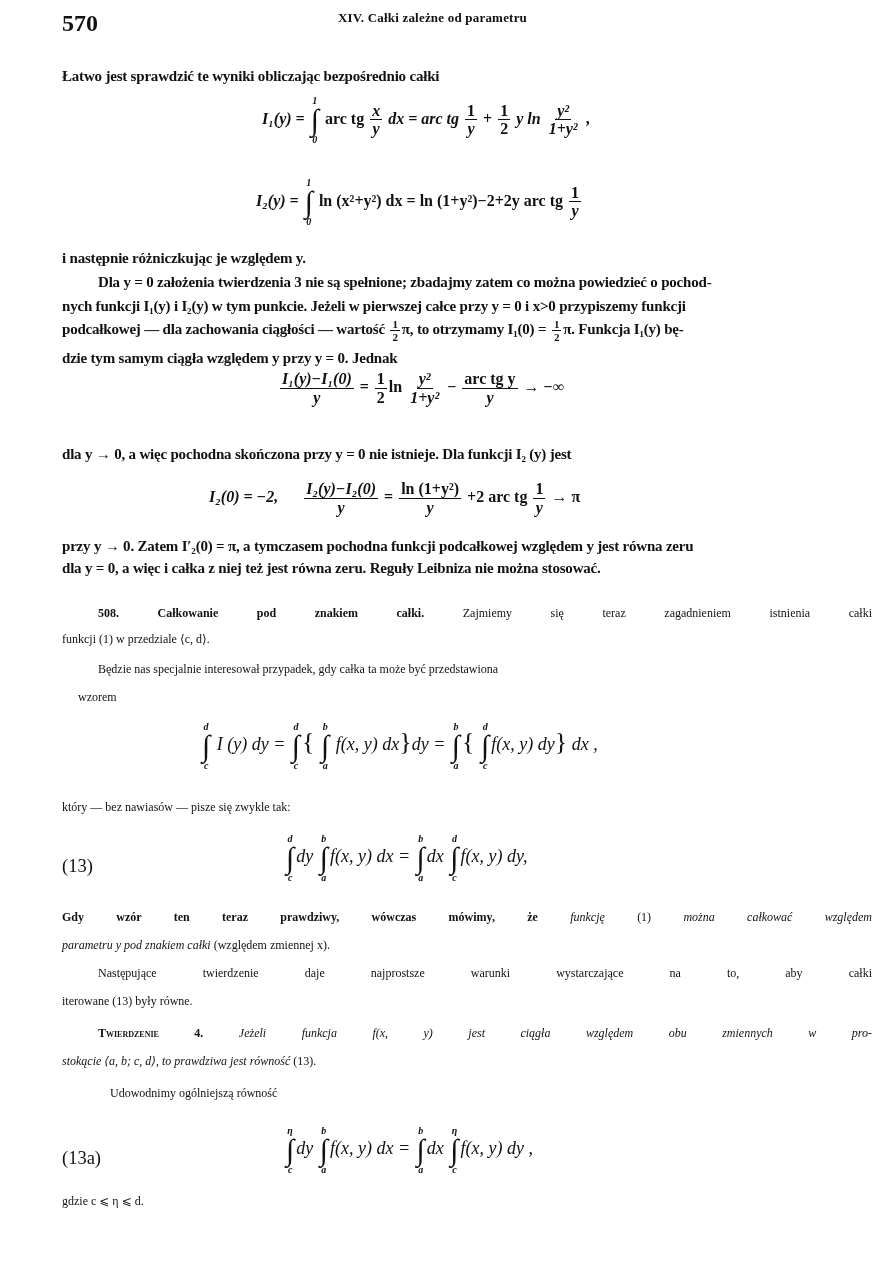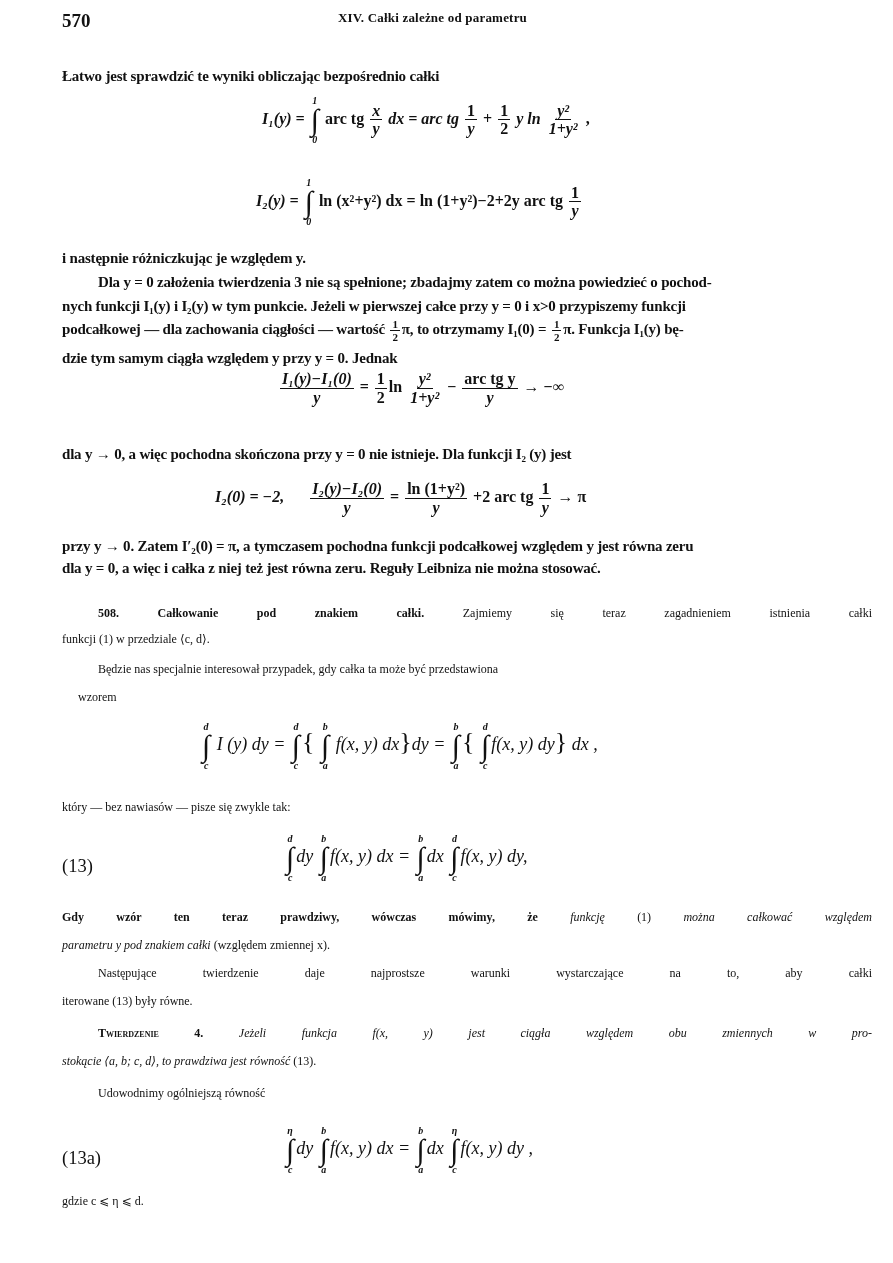--- a/index.html
+++ b/index.html
@@ -2,21 +2,21 @@
 <html><head>
   <meta charset="utf-8">
   <style>
     html, body { margin: 0; padding: 0; background: #ffffff; }
     body {
       width: 893px; height: 1263px; position: relative; overflow: hidden;
       font-family: "Liberation Serif", "DejaVu Serif", serif;
       color: #111111;
     }
     .abs { position: absolute; white-space: nowrap; }
-    .header-num { left: 62px; top: 10px; font-size: 19px; font-weight: bold; }
+    .header-num { left: 62px; top: 10px; font-size: 24px; font-weight: bold; }
     .header-title { left: 338px; top: 10px; font-size: 13px; font-weight: bold; letter-spacing: 0.2px; }
     .small { font-size: 15px; font-weight: bold; letter-spacing: -0.2px; }
     .large { font-size: 12px; }
     .line { left: 62px; }
     .indent { left: 98px; }
     .just { text-align: justify; text-align-last: justify; width: 810px; display: block; }
     .just-ind { text-align: justify; text-align-last: justify; width: 774px; display: block; }
     i, .it { font-style: italic; }
     .math { font-family: "Liberation Serif", serif; font-weight: bold; font-size: 16px; }
     .mathL { font-family: "Liberation Serif", serif; font-size: 18px; }
@@ -116,21 +116,21 @@
   <span>−</span>
   <span class="frac">
       <span class="num">arc tg y</span>
       <span class="den it">y</span>
     </span>
   <span>→ −∞</span>
 </div>
 
 <div class="abs small line" style="top:446px;">dla y → 0, a więc pochodna skończona przy y = 0 nie istnieje. Dla funkcji I₂ (y) jest</div>
 
-<div class="abs math" style="left:215px; top:480px;text-align:center;">
+<div class="abs math" style="left:209px; top:480px;text-align:center;">
   <span class="it">I₂(0) = −2,</span>
   <span style="display:inline-block; width:16px;"></span>
   <span class="frac">
       <span class="num it">I₂(y)−I₂(0)</span>
       <span class="den it">y</span>
     </span>
   <span>=</span>
   <span class="frac">
       <span class="num">ln (1+y²)</span>
       <span class="den it">y</span>
@@ -221,21 +221,21 @@
 </div>
 <div class="abs large line" style="top:994px;">iterowane (13) były równe.</div>
 
 <div class="abs large indent" style="top:1026px; width:774px;">
   <span class="just-ind" style="white-space:nowrap;"><span class="sc">Twierdzenie 4.</span> <i>Jeżeli funkcja f(x, y) jest ciągła względem obu zmiennych w pro-</i></span>
 </div>
 <div class="abs large line" style="top:1054px;">
   <i>stokącie ⟨a, b; c, d⟩, to prawdziwa jest równość</i> <span>(13).</span>
 </div>
 
-<div class="abs large indent" style="top:1086px;">Udowodnimy ogólniejszą równość</div>
+<div class="abs large indent" style="top:1086px;margin-left:12px;">Udowodnimy ogólniejszą równość</div>
 
 <div class="abs eqlabel" style="left:62px; top:1148px;">(13a)</div>
 <div class="abs mathL" style="left:284px; top:1126px;">
   <span class="intg">
       <span class="lim">η</span>
       <span class="sym">∫</span>
       <span class="lim">c</span>
     </span><span class="it">dy</span>
   <span class="intg">
       <span class="lim">b</span>

